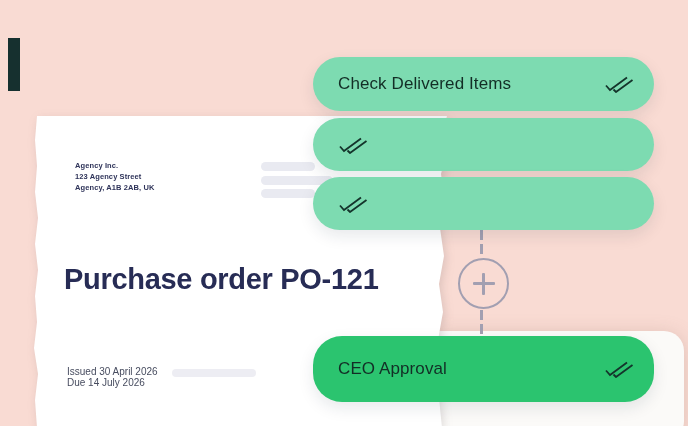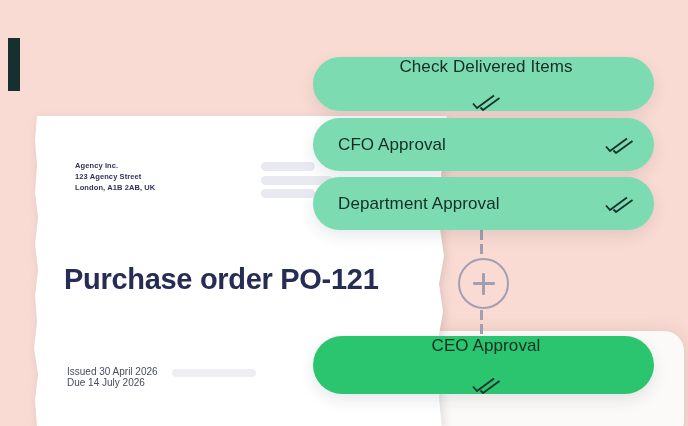--- a/index.html
+++ b/index.html
@@ -85,42 +85,42 @@
   
   .pill{
     position:absolute;left:313px;width:341px;height:53px;
     border-radius:28px;
     display:flex;align-items:center;justify-content:space-between;
     padding:0 20px 0 25px;box-sizing:border-box;
     color:#132e26;
     box-shadow:0 6px 16px rgba(23,42,58,0.10);
     cursor:pointer;
   }
-  .pill-1{top:57px;height:54px;flex-direction:column;}
+  .pill-1{top:57px;height:54px;}
   .pill-2{top:118px;}
   .pill-3{top:177px;}
-  .pill-4{top:336px;height:58px;border-radius:29px;flex-direction:column;}
+  .pill-4{top:336px;height:66px;border-radius:29px;}
   .pill-label{font-size:17px;font-weight:500;letter-spacing:.1px;}
   .check-icon{display:block;color:#14342b;}
 </style>
 </head>
 <body>
 
 <div class="stage">
 
   <div class="accent-block"></div>
 
   <div class="side-card"></div>
 
   <div class="doc-card">
     <div class="paper">
       <div class="address">
         <div>Agency Inc.</div>
         <div>123 Agency Street</div>
-        <div>London, A1B 2AB, UK</div>
+        <div>Agency, A1B 2AB, UK</div>
       </div>
       <div class="skel-bar bar-1"></div>
       <div class="skel-bar bar-2"></div>
       <div class="skel-bar bar-3"></div>
       <h1 class="doc-title">Purchase order PO-121</h1>
       <div class="meta">
         <div>Issued 30 April 2026</div>
         <div>Due 14 July 2026</div>
       </div>
       <div class="skel-bar meta-bar"></div>
@@ -135,29 +135,27 @@
 
   <div class="pill pill-1" style="background: rgb(125, 219, 177);">
     <span class="pill-label">Check Delivered Items</span>
     <svg class="check-icon" width="30" height="18" viewBox="0 0 30 18" fill="none">
       <path d="M2 10.5 L6 15 L23 2.5" stroke="currentColor" stroke-width="1.8"></path>
       <path d="M9.5 14.5 L12 17 L28.5 5" stroke="currentColor" stroke-width="1.8"></path>
     </svg>
   </div>
 
   <div class="pill pill-2" style="background: rgb(125, 219, 177);">
-    <span class="pill-label">CFO Approval</span>
     <svg class="check-icon" width="30" height="18" viewBox="0 0 30 18" fill="none">
       <path d="M2 10.5 L6 15 L23 2.5" stroke="currentColor" stroke-width="1.8"></path>
       <path d="M9.5 14.5 L12 17 L28.5 5" stroke="currentColor" stroke-width="1.8"></path>
     </svg>
   </div>
 
   <div class="pill pill-3" style="background: rgb(125, 219, 177);">
-    <span class="pill-label">Department Approval</span>
     <svg class="check-icon" width="30" height="18" viewBox="0 0 30 18" fill="none">
       <path d="M2 10.5 L6 15 L23 2.5" stroke="currentColor" stroke-width="1.8"></path>
       <path d="M9.5 14.5 L12 17 L28.5 5" stroke="currentColor" stroke-width="1.8"></path>
     </svg>
   </div>
 
   <div class="pill pill-4" style="background: rgb(43, 196, 111);">
     <span class="pill-label">CEO Approval</span>
     <svg class="check-icon" width="30" height="18" viewBox="0 0 30 18" fill="none">
       <path d="M2 10.5 L6 15 L23 2.5" stroke="currentColor" stroke-width="1.8"></path>

